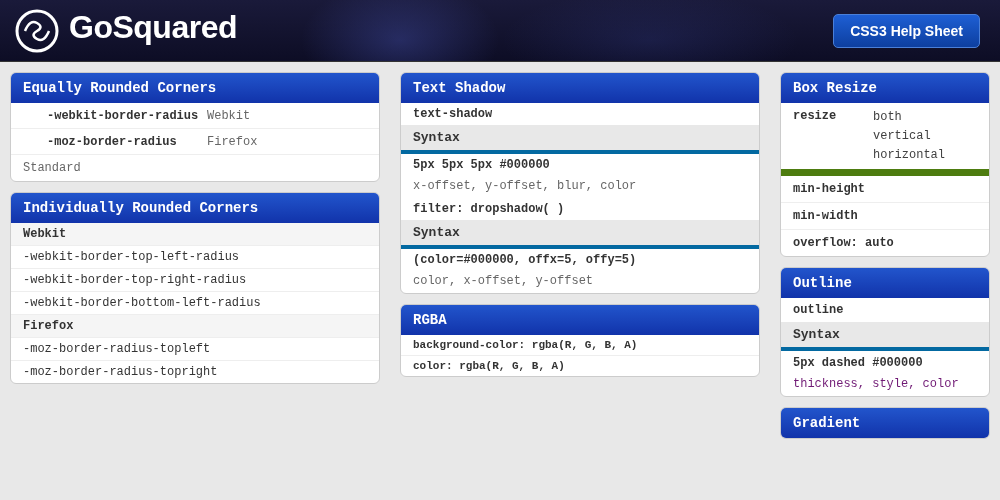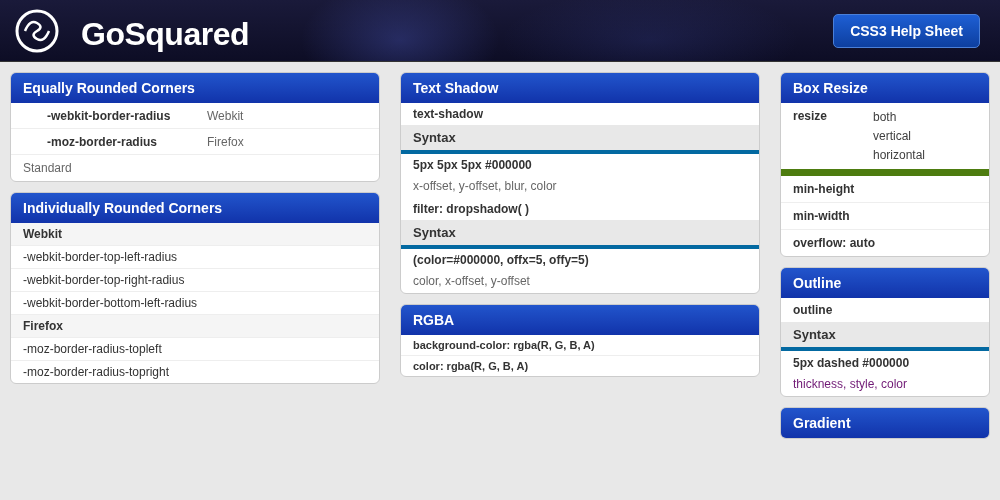--- a/index.html
+++ b/index.html
@@ -34,22 +34,22 @@
     }
     #header::after {
       content: '';
       position: absolute;
       top: -10px; left: 500px;
       width: 300px; height: 100px;
       background: radial-gradient(ellipse, rgba(80,100,220,0.15) 0%, transparent 70%);
     }
     .logo-area {
       display: flex;
-      align-items: flex-end;
-      gap: 22px;
+      align-items: flex-start;
+      gap: 10px;
     }
     .logo-icon {
       width: 44px;
       height: 44px;
       position: relative;
     }
     .logo-text {
       color: white;
       font-size: 32px;
       font-weight: bold;
@@ -87,20 +87,21 @@
       gap: 10px;
       overflow: hidden;
     }
 
     
     .card {
       background: white;
       border-radius: 6px;
       border: 1px solid #ccc;
       overflow: hidden;
+      font-family: Liberation Mono, monospace;
     }
     .card-header {
       background: linear-gradient(180deg, #2255cc 0%, #1133aa 100%);
       color: white;
       font-size: 14px;
       font-weight: bold;
       padding: 7px 12px;
     }
     .card-row {
       display: flex;

